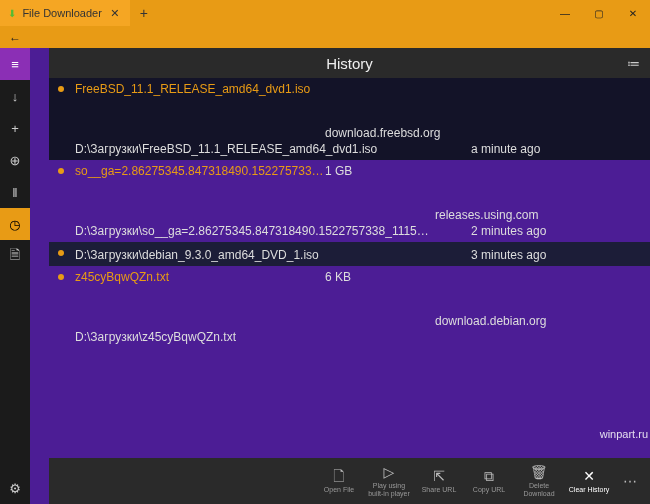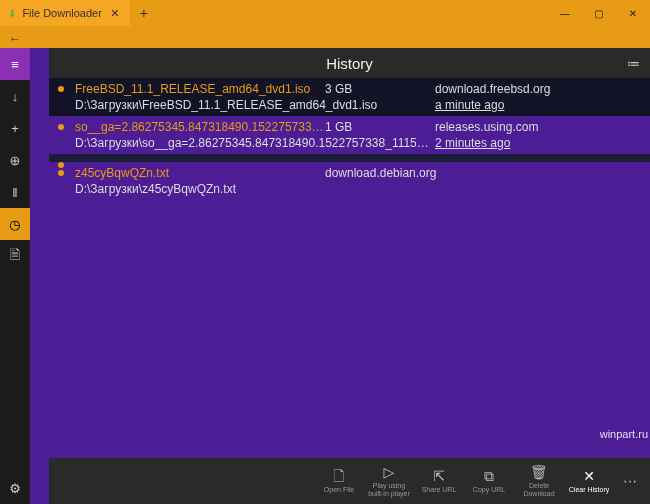--- a/index.html
+++ b/index.html
@@ -25,24 +25,24 @@
   .header { height: 30px; background: #2a2a2a; display: flex; align-items: center; justify-content: center; color: #eee; font-size: 15px; font-weight: 300; position: relative; }
   .header .listview { position: absolute; right: 10px; color: #ccc; font-size: 13px; }
   .list { flex: 1; overflow: auto; }
   .row { padding: 4px 10px 4px 26px; position: relative; font-size: 12px; line-height: 14px; }
   .row.sel { background: #1c1d38; }
   .row.hl { background: #131328; }
   .row .dot { position: absolute; left: 9px; top: 8px; width: 6px; height: 6px; border-radius: 50%; background: #e89b15; }
   .row .line1 { display: flex; }
   .row .fname { color: #e89b15; flex: 0 0 250px; white-space: nowrap; overflow: hidden; text-overflow: ellipsis; }
   .row .fsize { color: #ddd; flex: 0 0 110px; }
-  .row .fhost { color: #ddd; flex: 1; }
-  .row .line2 { display: flex; margin-top: 2px; }
+  .row .fhost { color: #ddd; flex: 1; margin-top: 44px; }
+  .row .line2 { display: flex; margin-top: 2px; gap: 36px; }
   .row .fpath { color: #ddd; flex: 0 0 360px; white-space: nowrap; overflow: hidden; text-overflow: ellipsis; }
-  .row .ftime { color: #ddd; flex: 1; text-decoration: underline; }
+  .row .ftime { color: #ddd; flex: 1; }
   .bottombar { height: 46px; background: #2a2a2a; display: flex; align-items: center; justify-content: flex-end; padding: 0 6px; gap: 4px; color: #999; }
   .btmbtn { width: 46px; display: flex; flex-direction: column; align-items: center; justify-content: center; gap: 2px; font-size: 7px; line-height: 8px; text-align: center; cursor: pointer; }
   .btmbtn .ic { font-size: 14px; color: #bbb; height: 16px; display: flex; align-items: center; justify-content: center; }
   .btmbtn.active .ic, .btmbtn.active { color: #fff; }
   .more { width: 28px; display: flex; align-items: center; justify-content: center; font-size: 14px; color: #bbb; cursor: pointer; }
   .watermark { position: absolute; right: 2px; bottom: 64px; color: #fff; font-size: 11px; opacity: 0.85; pointer-events: none; }
 </style>
 </head>
 <body>
 
@@ -80,21 +80,20 @@
     <div class="header">
       <span>History</span>
       <span class="listview">≔</span>
     </div>
 
     <div class="list">
       <div class="row hl">
         <div class="dot"></div>
         <div class="line1">
           <span class="fname">FreeBSD_11.1_RELEASE_amd64_dvd1.iso</span>
-          <span class="fsize">3 GB</span>
           <span class="fhost">download.freebsd.org</span>
         </div>
         <div class="line2">
           <span class="fpath">D:\Загрузки\FreeBSD_11.1_RELEASE_amd64_dvd1.iso</span>
           <span class="ftime">a minute ago</span>
         </div>
       </div>
       <div class="row">
         <div class="dot"></div>
         <div class="line1">
@@ -102,25 +101,30 @@
           <span class="fsize">1 GB</span>
           <span class="fhost">releases.using.com</span>
         </div>
         <div class="line2">
           <span class="fpath">D:\Загрузки\so__ga=2.86275345.847318490.1522757338_1115938818.1522131839</span>
           <span class="ftime">2 minutes ago</span>
         </div>
       </div>
       <div class="row sel">
         <div class="dot"></div>
+        <div class="line2">
+          <span class="fpath">D:\Загрузки\debian_9.3.0_amd64_DVD_1.iso</span>
+          <span class="ftime">3 minutes ago</span>
+        </div>
       </div>
       <div class="row">
         <div class="dot"></div>
         <div class="line1">
           <span class="fname">z45cyBqwQZn.txt</span>
+          <span class="fsize">6 KB</span>
           <span class="fhost">download.debian.org</span>
         </div>
         <div class="line2">
           <span class="fpath">D:\Загрузки\z45cyBqwQZn.txt</span>
         </div>
       </div>
     </div>
 
     <div class="watermark">winpart.ru</div>
 

